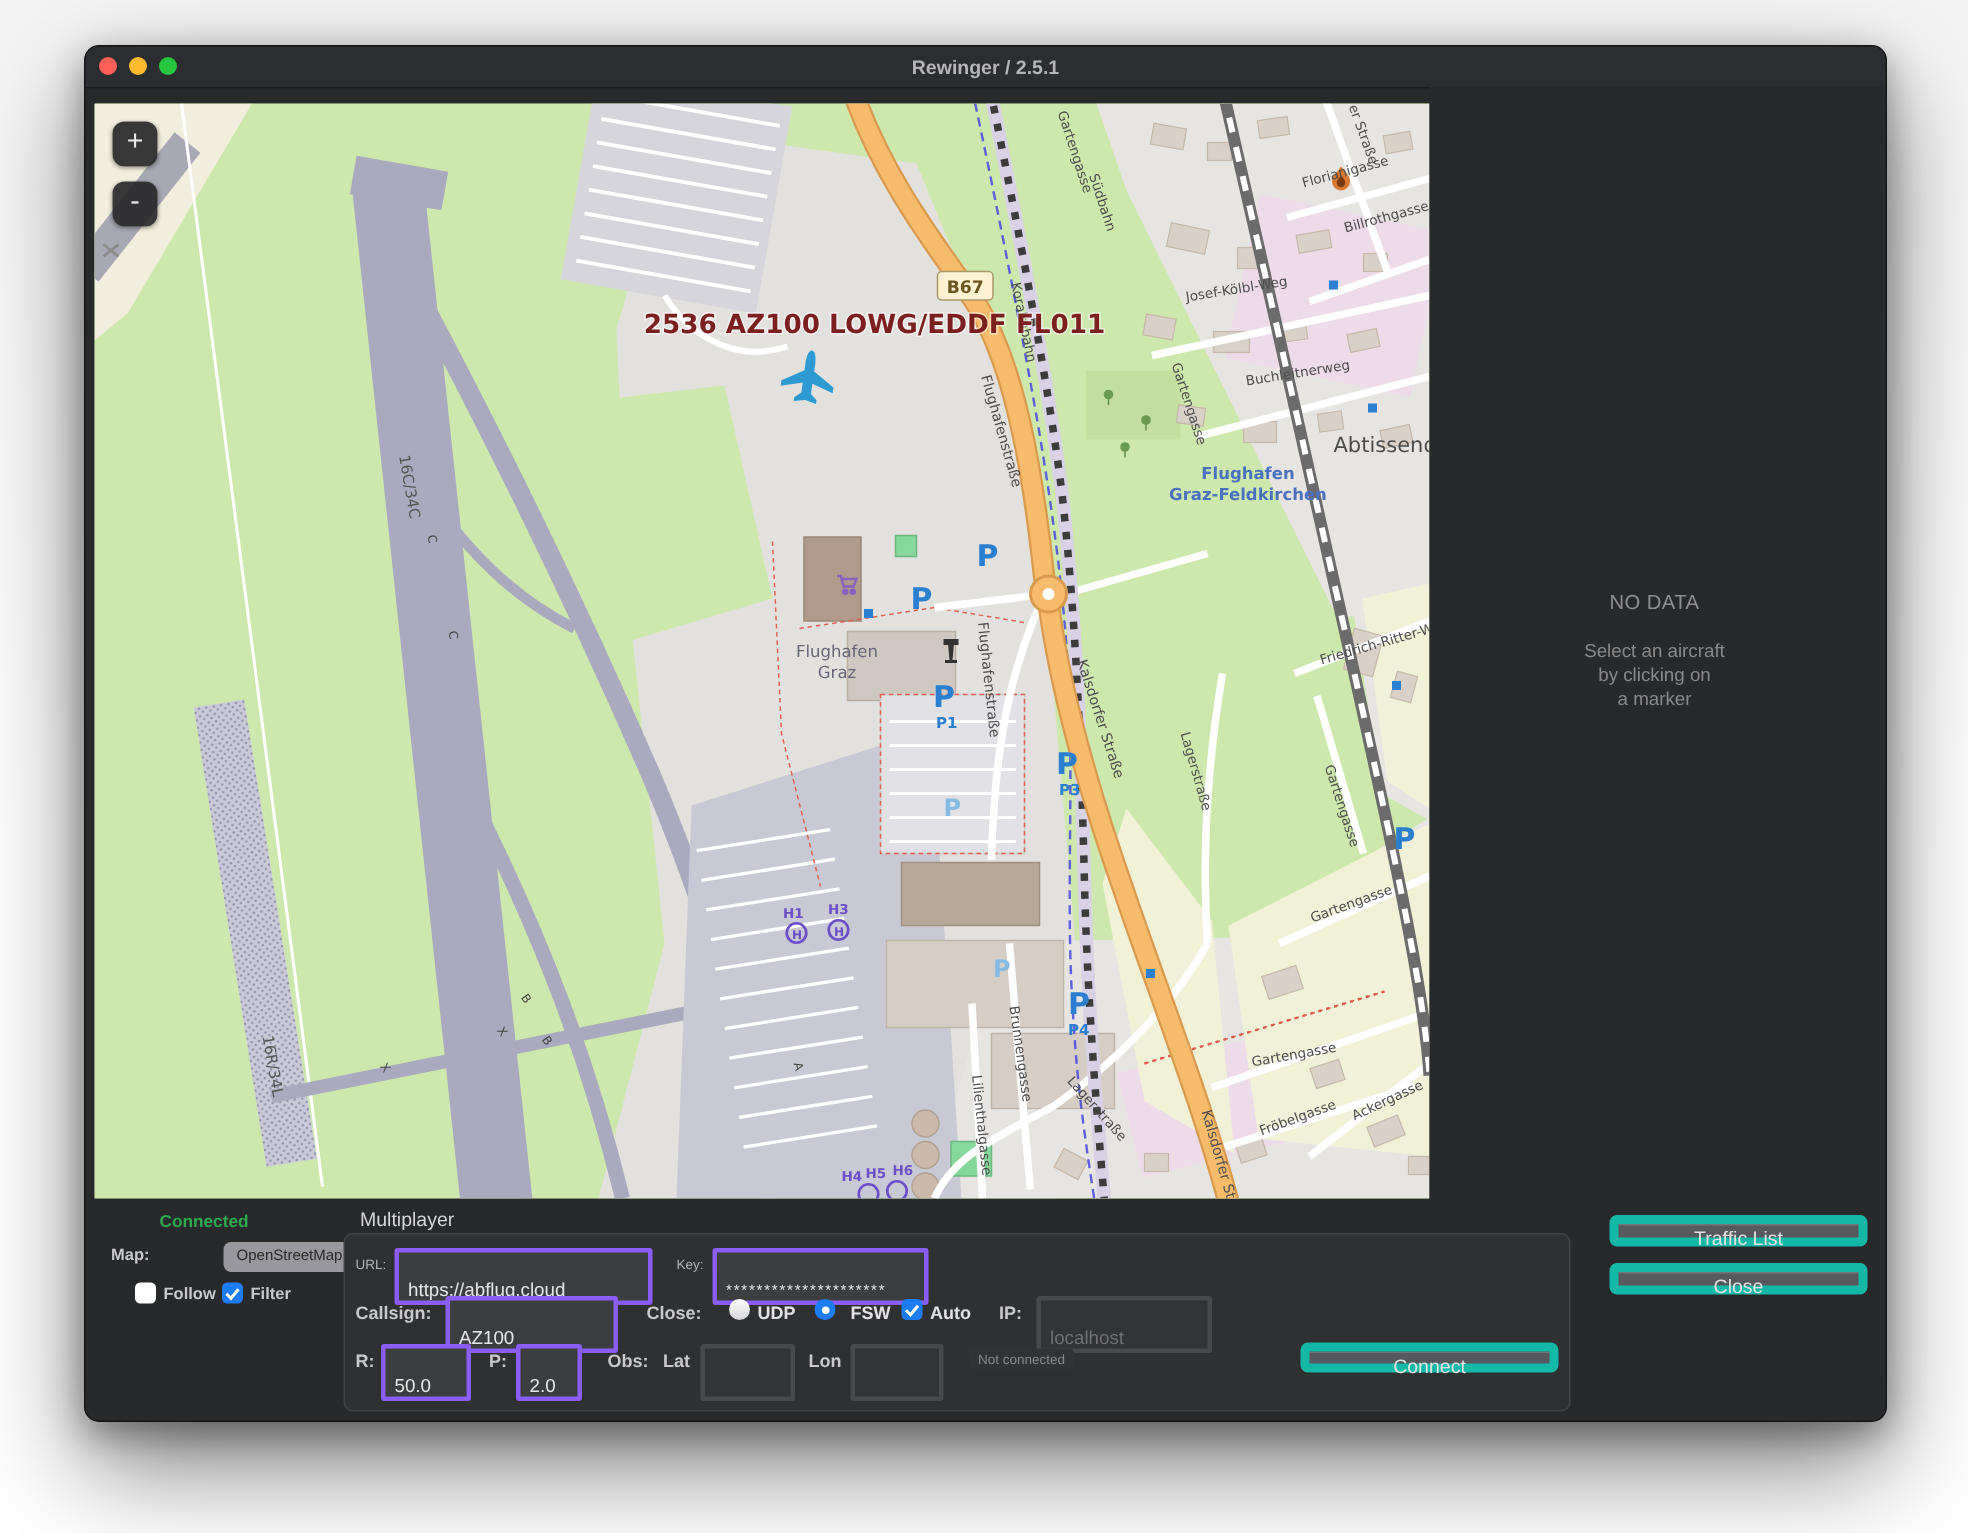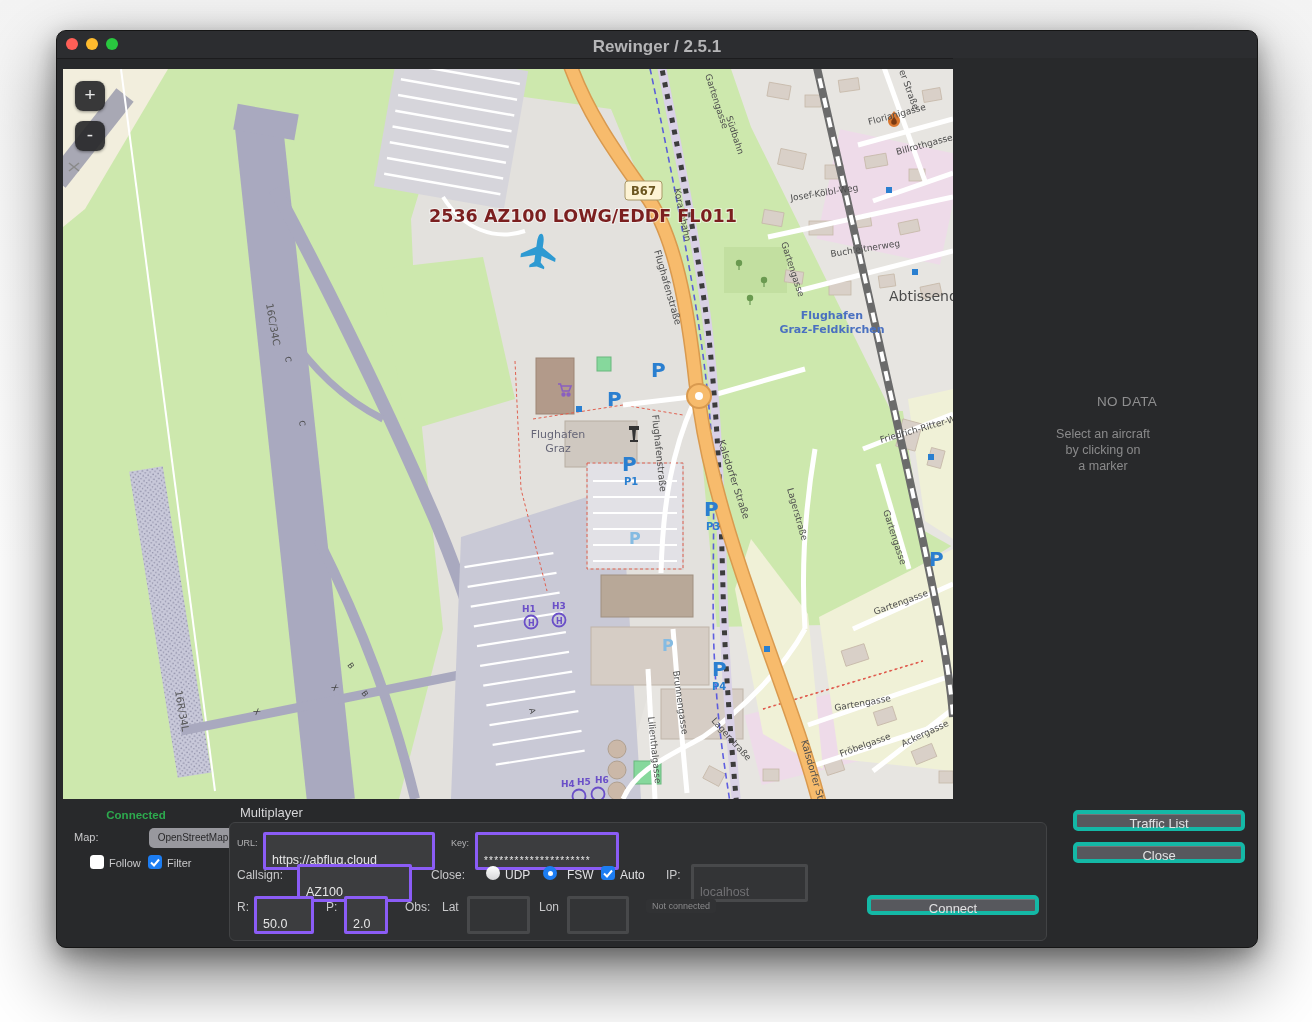--- a/index.html
+++ b/index.html
@@ -8,40 +8,40 @@
   .window{position:absolute;left:56px;top:30px;width:1202px;height:918px;
     background:#28292b;border-radius:10px;border:1px solid #151515;
     box-shadow:0 30px 70px rgba(0,0,0,.5),0 8px 24px rgba(0,0,0,.35);overflow:hidden;box-sizing:border-box;}
   .titlebar{position:absolute;left:0;top:0;width:100%;height:27px;background:#2c2d30;
     border-bottom:1px solid #1c1c1e;}
   .tl{position:absolute;top:7px;width:12px;height:12px;border-radius:50%;}
   .tl.red{left:9px;background:#fe5f57;}
   .tl.yellow{left:29px;background:#febb2e;}
   .tl.green{left:49px;background:#29c73f;}
   .title{position:absolute;left:0;right:0;top:6px;text-align:center;color:#b5b5b7;
-    font-size:17px;font-weight:bold;}
+    font-size:13px;font-weight:bold;}
   .mapwrap{position:absolute;left:6px;top:38px;width:890px;height:730px;overflow:hidden;background:#cde8ad;}
   .zoombtn{position:absolute;width:30px;height:30px;background:#2d2d2dE6;border-radius:8px;
     color:#e8e8e8;font-size:19px;line-height:28px;text-align:center;z-index:30;
     box-shadow:0 1px 3px rgba(0,0,0,.4);cursor:pointer;background:rgba(40,40,42,.92);}
   #zin{left:12px;top:12px;} #zout{left:12px;top:52px;}
   .rightpanel{position:absolute;left:896px;top:27px;right:0;bottom:0;background:#28292b;}
   .nodata{position:absolute;left:0px;top:336px;width:300px;text-align:center;color:#8f8f90;
-    font-size:13.5px;letter-spacing:.3px;padding-left:24px;}
+    font-size:13.5px;letter-spacing:.3px;}
   .hint{position:absolute;left:0px;top:368px;width:300px;text-align:center;color:#8a8a8b;
     font-size:12.5px;line-height:16px;}
-  .btn{position:absolute;height:21px;background:#57585d;border:4px solid #14b8a6;border-radius:5px;
+  .btn{position:absolute;height:21px;background:#57585d;border:6px solid #14b8a6;border-radius:5px;
     box-shadow:inset 0 1px 0 rgba(255,255,255,.18);color:#e2e2e4;font-size:13px;
     text-align:center;line-height:20px;box-sizing:border-box;cursor:pointer;}
   .btn-traffic{left:1016px;top:779px;width:172px;}
   .btn-close{left:1016px;top:811px;width:172px;}
   .btn-connect{left:810px;top:864px;width:172px;height:20px;}
   .connected{position:absolute;left:24px;top:778px;width:110px;text-align:center;
     color:#2daa4e;font-weight:bold;font-size:11.5px;}
-  .lbl{position:absolute;color:#c9c9cb;font-size:12px;}
+  .lbl{position:absolute;color:#c9c9cb;font-size:12px;font-weight:bold;}
   .lbl-sm{position:absolute;color:#b4b4b6;font-size:9px;}
   .dropdown{position:absolute;left:44px;top:797px;width:96px;height:20px;background:#98989e;
     border-radius:5px;color:#29292b;font-size:10px;line-height:20px;text-align:center;cursor:pointer;margin-left:48px;}
   .dropdown .dd-label{display:inline-block;margin-left:-8px;}
   .dd-chev{position:absolute;right:4px;top:3.5px;}
   .cbx{position:absolute;width:14px;height:14px;border-radius:3.5px;cursor:pointer;box-sizing:border-box;}
   .cbx.off{background:#ffffff;}
   .cbx.on{background:#1c7df2;}
   .cbx svg{position:absolute;left:1px;top:2px;}
   .radio{position:absolute;width:14px;height:14px;border-radius:50%;cursor:pointer;box-sizing:border-box;}

